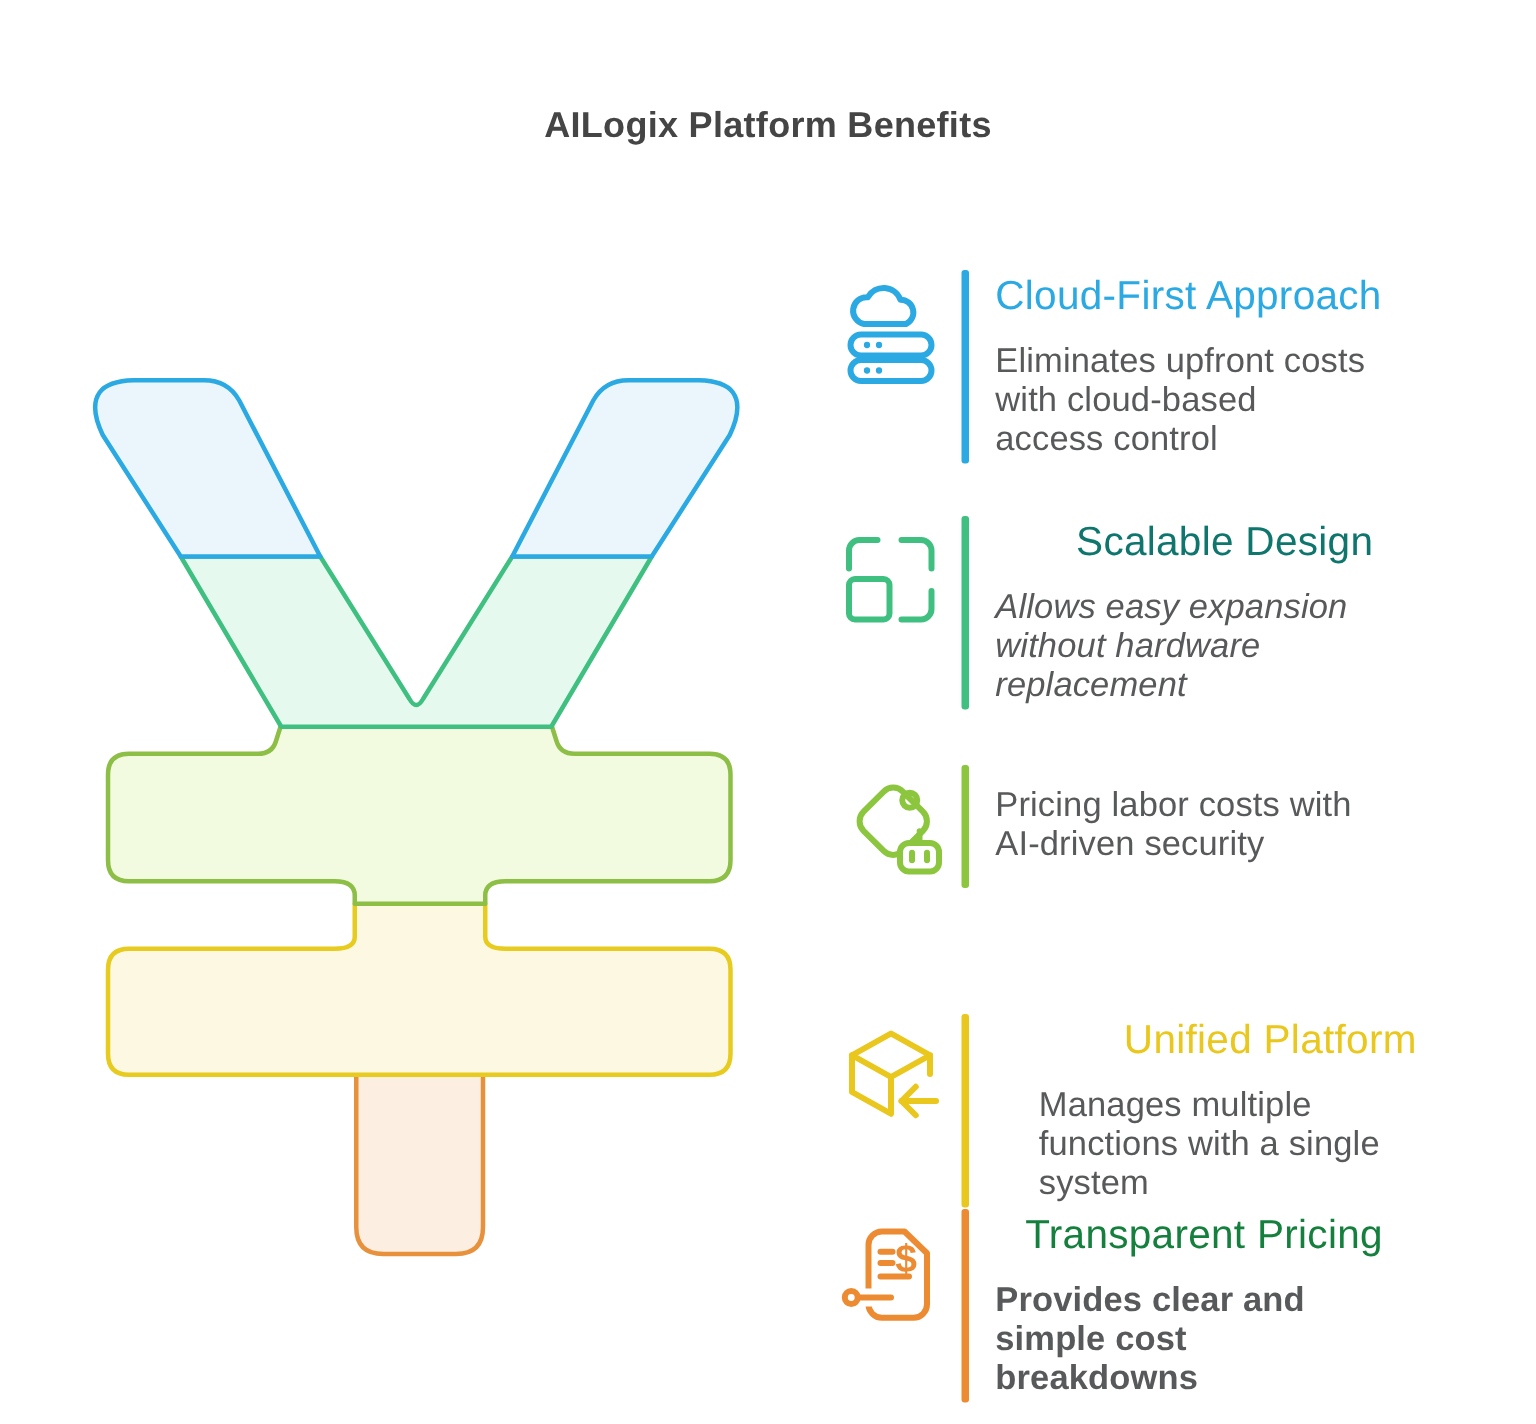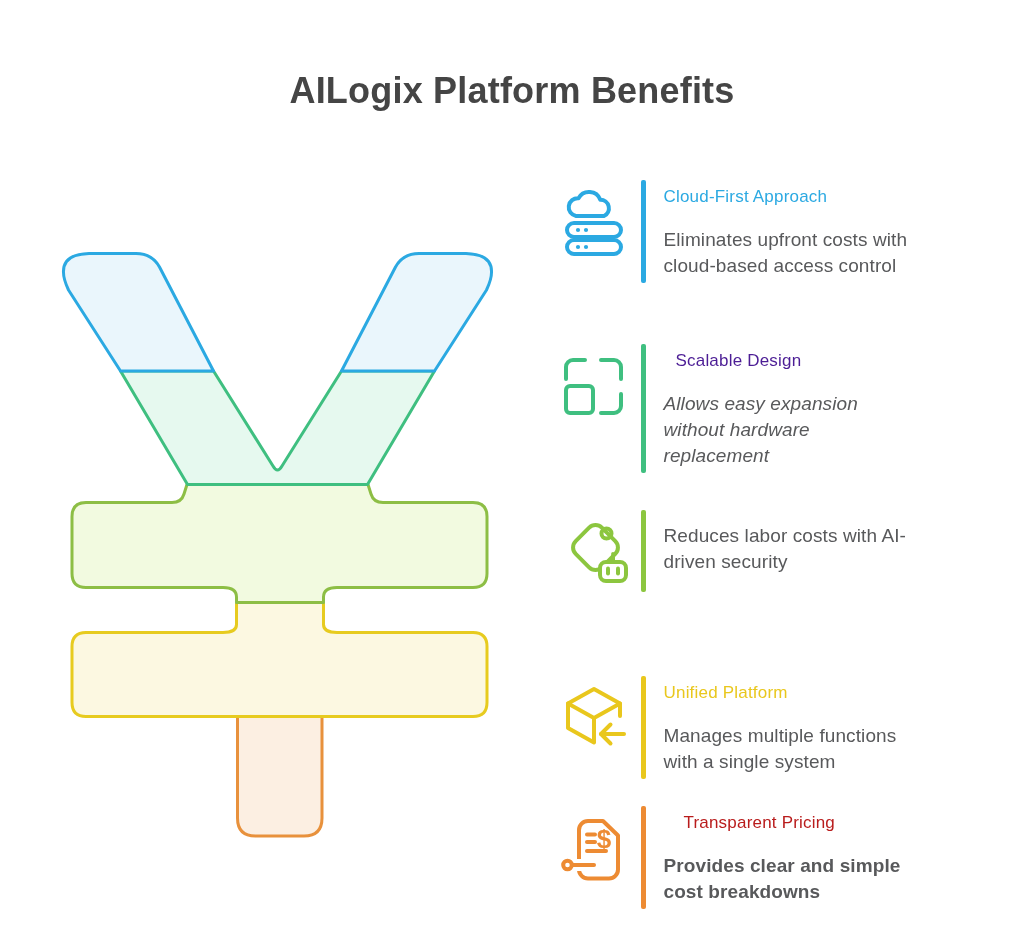--- a/index.html
+++ b/index.html
@@ -2,38 +2,38 @@
 <html><head>
 <meta charset="utf-8">
 <style>
   html,body{margin:0;padding:0;}
   body{
     width:1024px;height:949px;position:relative;background:#ffffff;
     font-family:"Liberation Sans", sans-serif;overflow:hidden;
   }
   .page-title{
     position:absolute;top:70px;left:0;width:1024px;margin:0;
-    text-align:center;font-size:36px;font-weight:700;letter-spacing:.2px;
+    text-align:center;font-size:24px;font-weight:700;letter-spacing:.2px;
   }
   .yen-svg{position:absolute;left:0;top:0;}
   .yen-svg path{stroke-width:3;stroke-linejoin:round;}
   .benefit{
     position:absolute;left:556px;display:flex;align-items:stretch;
   }
   .benefit .icon-box{width:76px;height:76px;flex:0 0 76px;margin-top:6px;}
   .benefit .divider{
     width:4.5px;border-radius:2px;margin-left:9px;flex:0 0 4.5px;
   }
   .benefit .text-col{margin-left:18px;padding-bottom:4px;}
   .benefit-title{
-    margin:0;font-size:17px;line-height:34px;font-weight:400;
-    white-space:pre-line;letter-spacing:.2px;
+    margin:0;font-size:27px;line-height:34px;font-weight:400;
+    white-space:pre-line;letter-spacing:.2px;text-align:right;
   }
   .benefit-desc{
-    margin:13px 0 0 0;font-size:19px;line-height:26px;
+    margin:13px 0 0 0;font-size:23px;line-height:26px;
     max-width:252px;letter-spacing:.1px;
   }
   .icon-box svg{display:block;}
   .icon-stroke{fill:none;stroke:currentColor;stroke-width:4;stroke-linecap:round;stroke-linejoin:round;}
   .icon-fill{fill:currentColor;stroke:none;}
   .icon-mask{fill:#ffffff;stroke:none;}
   .icon-head{fill:#ffffff;stroke:currentColor;stroke-width:4;stroke-linecap:round;stroke-linejoin:round;}
   .icon-dollar{font-size:26px;font-weight:700;font-family:"Liberation Sans",sans-serif;}
 </style>
 </head>
@@ -78,71 +78,71 @@
   <div class="icon-box" style="color: rgb(63, 191, 128);">
     <svg width="76" height="76" viewBox="0 0 76 76">
       <path class="icon-stroke" d="M10 29 V17 a7 7 0 0 1 7-7 h12"></path>
       <path class="icon-stroke" d="M45 10 h13 a7 7 0 0 1 7 7 v12"></path>
       <path class="icon-stroke" d="M65 44 v12 a7 7 0 0 1-7 7 H45"></path>
       <rect class="icon-stroke" x="10" y="36" width="27" height="27" rx="4"></rect>
     </svg>
   </div>
   <div class="divider" style="background-color: rgb(63, 191, 128);"></div>
   <div class="text-col">
-    <h2 class="benefit-title" style="color: #4c1d95; margin-left: 12px;">Scalable Design</h2>
+    <h2 class="benefit-title" style="color: #0f766e; margin-left: 12px;">Scalable Design</h2>
     <p class="benefit-desc" style="color: rgb(88, 89, 91); font-style: italic;">Allows easy expansion without hardware replacement</p>
   </div>
 </div>
 
 <div class="benefit" style="top:510px">
   <div class="icon-box" style="color: rgb(140, 198, 63);">
     <svg width="76" height="76" viewBox="0 0 76 76">
       <rect class="icon-stroke" x="21" y="13" width="37" height="37" rx="9" transform="rotate(45 39.5 31.5)"></rect>
       <circle class="icon-stroke" cx="50.5" cy="17.5" r="5"></circle>
       <path class="icon-stroke" d="M57 44.5 v-4.5"></path>
       <circle class="icon-fill" cx="57" cy="38" r="1.9"></circle>
       <rect class="icon-head" x="44" y="46" width="26" height="19" rx="6"></rect>
       <path class="icon-stroke" d="M52 52.5 v5"></path>
       <path class="icon-stroke" d="M62 52.5 v5"></path>
     </svg>
   </div>
   <div class="divider" style="background-color: rgb(140, 198, 63);"></div>
   <div class="text-col">
-    <p class="benefit-desc" style="color: rgb(88, 89, 91);">Reduces labor costs with AI-driven security</p>
+    <p class="benefit-desc" style="color: rgb(88, 89, 91);">Pricing labor costs with AI-driven security</p>
   </div>
 </div>
 
 <div class="benefit" style="top:676px">
   <div class="icon-box" style="color: rgb(233, 199, 29);">
     <svg width="76" height="76" viewBox="0 0 76 76">
       <path class="icon-stroke" d="M38 7 L64 21.5 L38 36 L12 21.5 Z"></path>
       <path class="icon-stroke" d="M12 21.5 V46 L38 60.5 V36"></path>
       <path class="icon-stroke" d="M64 21.5 V34"></path>
       <path class="icon-stroke" d="M68 52 H45"></path>
       <path class="icon-stroke" d="M54.5 42.5 L45 52 L54.5 61.5"></path>
     </svg>
   </div>
   <div class="divider" style="background-color: rgb(233, 199, 29);"></div>
   <div class="text-col">
     <h2 class="benefit-title" style="color: rgb(233, 199, 29);">Unified Platform</h2>
-    <p class="benefit-desc" style="color: rgb(88, 89, 91);">Manages multiple functions with a single system</p>
+    <p class="benefit-desc" style="color: rgb(88, 89, 91); margin-left: 29px;">Manages multiple functions with a single system</p>
   </div>
 </div>
 
 <div class="benefit" style="top:806px">
   <div class="icon-box" style="color: rgb(237, 139, 51);">
     <svg width="76" height="76" viewBox="0 0 76 76">
       <path class="icon-stroke" d="M32 9 h15 L62 23.5 v34 a9 9 0 0 1-9 9 H32 a9 9 0 0 1-9-9 V18 a9 9 0 0 1 9-9 z"></path>
       <path class="icon-stroke" d="M31 22.5 h8"></path>
       <path class="icon-stroke" d="M31 30 h8"></path>
       <path class="icon-stroke" d="M31 39 h19"></path>
       <text class="icon-dollar icon-fill" x="48" y="36" text-anchor="middle">$</text>
       <rect class="icon-mask" x="19" y="47" width="8" height="12"></rect>
       <path class="icon-stroke" d="M16 53 H38"></path>
       <circle class="icon-stroke" cx="11.5" cy="53" r="4.3"></circle>
     </svg>
   </div>
   <div class="divider" style="background-color: rgb(237, 139, 51);"></div>
   <div class="text-col">
-    <h2 class="benefit-title" style="color: #b91c1c; margin-left: 20px;">Transparent Pricing</h2>
+    <h2 class="benefit-title" style="color: #15803d; margin-left: 20px;">Transparent Pricing</h2>
     <p class="benefit-desc" style="color: rgb(88, 89, 91); font-weight: bold;">Provides clear and simple cost breakdowns</p>
   </div>
 </div>
 
 </body></html>

